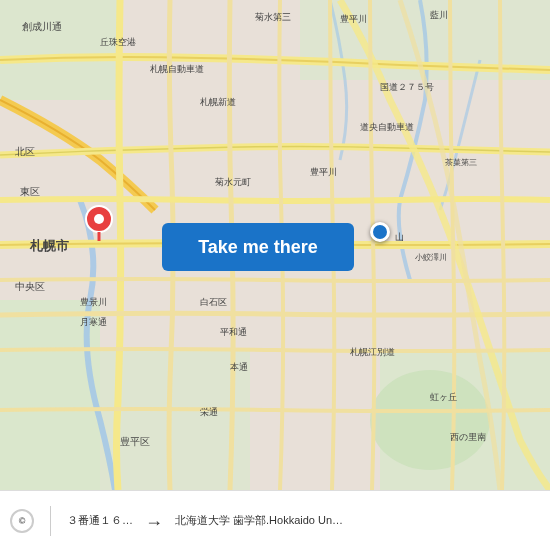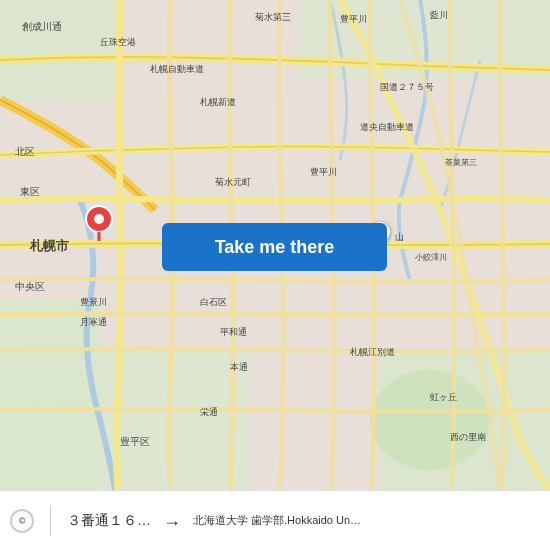--- a/index.html
+++ b/index.html
@@ -18,21 +18,21 @@
       position: relative;
       overflow: hidden;
       background-color: #e8e0d8;
     }
 
     
     #take-me-there-btn {
       position: absolute;
       top: 223px;
       left: 162px;
-      width: 225px;
+      width: 192px;
       height: 48px;
       background-color: #1a73c8;
       color: white;
       border: none;
       border-radius: 6px;
       font-size: 18px;
       font-weight: bold;
       cursor: pointer;
       display: flex;
       align-items: center;
@@ -102,21 +102,21 @@
     }
 
     .footer-from {
       display: flex;
       flex-direction: column;
       align-items: flex-start;
       max-width: 170px;
     }
 
     .footer-from-text {
-      font-size: 14px;
+      font-size: 11px;
       color: #333;
       white-space: nowrap;
       overflow: hidden;
       text-overflow: ellipsis;
       max-width: 170px;
     }
 
     .footer-arrow {
       font-size: 18px;
       color: #333;

